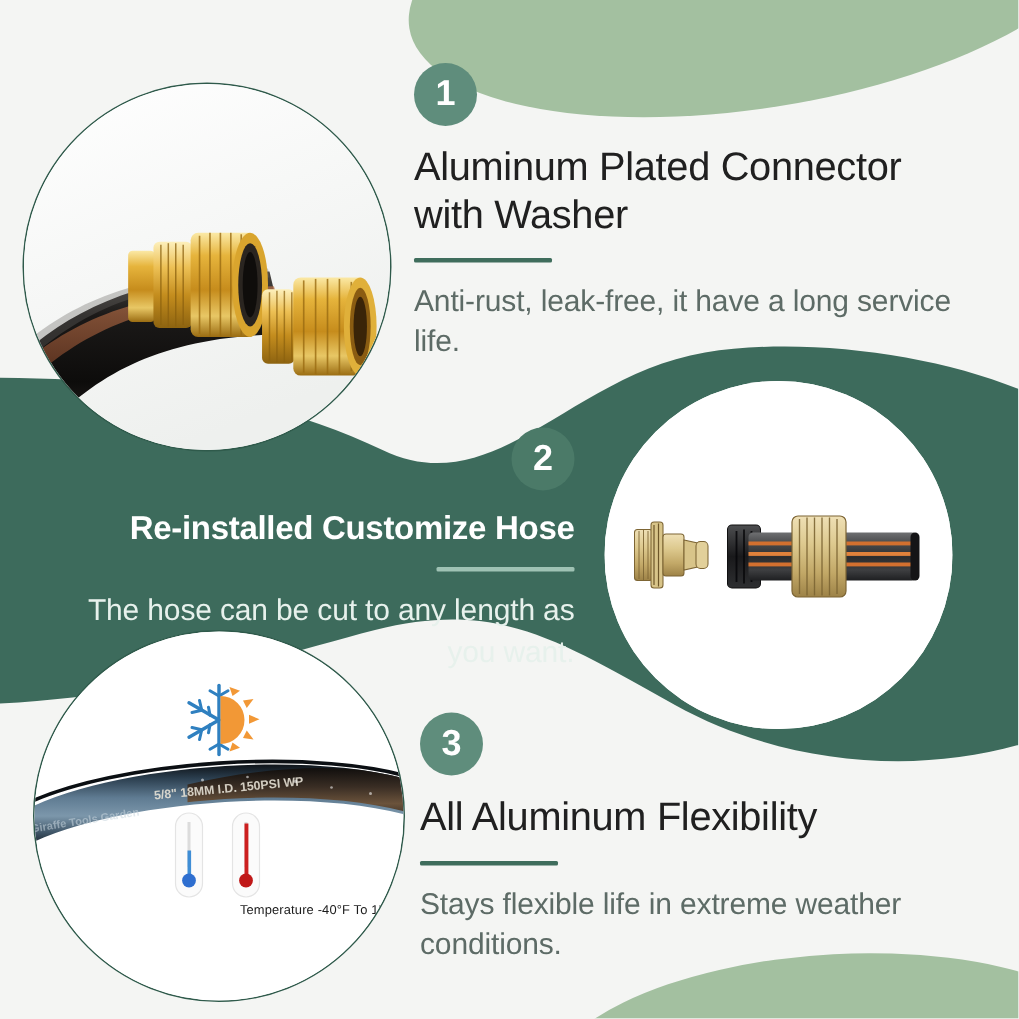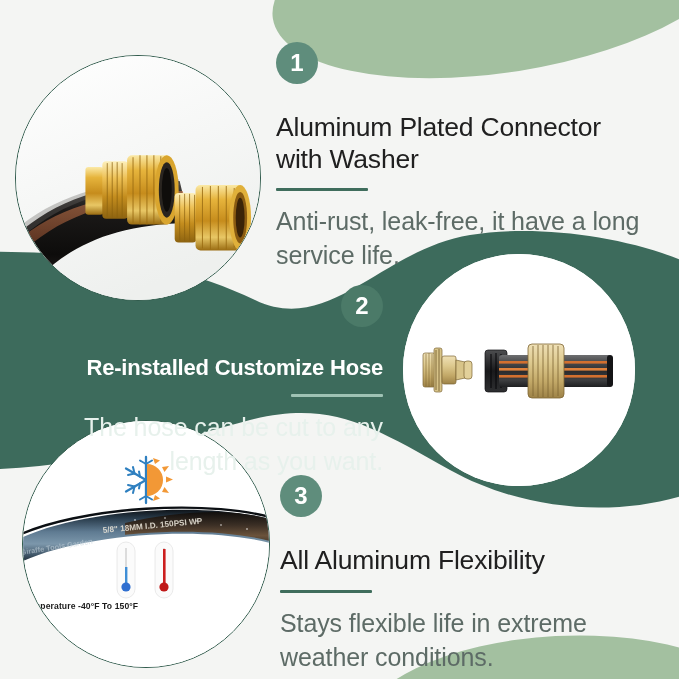--- a/index.html
+++ b/index.html
@@ -60,44 +60,44 @@
     font-size:24px; font-weight:700; color:#ffffff;
     letter-spacing:0;
   }
   .badge.light { background:#5f8d7c; }
   .badge.onband { background:#4b7a68; }
   #text2 .badge { margin-left:auto; }
 
   .heading {
     font-size:26.5px; font-weight:400; line-height:1.19;
     color:#202020; letter-spacing:-0.2px;
-    margin-top:28px;
+    margin-top:12px;
   }
   .heading.on-dark { color:#ffffff; font-weight:700; font-size:22px; }
 
   .rule {
     height:3px; width:92px; background:#3f6d5c;
     margin-top:13px; margin-bottom:13px;
     border-radius:1px;
   }
   .rule.on-dark { background:#9fc2b4; margin-left:auto; }
 
   .sub {
-    font-size:25px; line-height:1.37; color:#5d6b66;
+    font-size:20px; line-height:1.37; color:#5d6b66;
     font-weight:400; letter-spacing:-0.1px;
   }
   .sub.on-dark { color:#e7f1ec; }
 
   
   .wx-icon { position:absolute; left:96px; top:31px; width:56px; height:56px; }
   .hose-band { position:absolute; left:-8px; top:72px; width:264px; height:74px; }
   .thermo-wrap { position:absolute; left:72px; top:120px; width:104px; height:58px; }
   .temp-label {
     position:absolute; left:0; top:180px; width:248px;
-    text-align:left; font-size:8.6px; font-weight:700; color:#1b1b1b;
+    text-align:right; font-size:8.6px; font-weight:400; color:#1b1b1b;
     letter-spacing:0.1px;
   }
 </style>
 </head>
 <body>
 
 <div id="stage">
 
   <div class="blob-sage-top"></div>
   <div class="blob-sage-bottom"></div>

